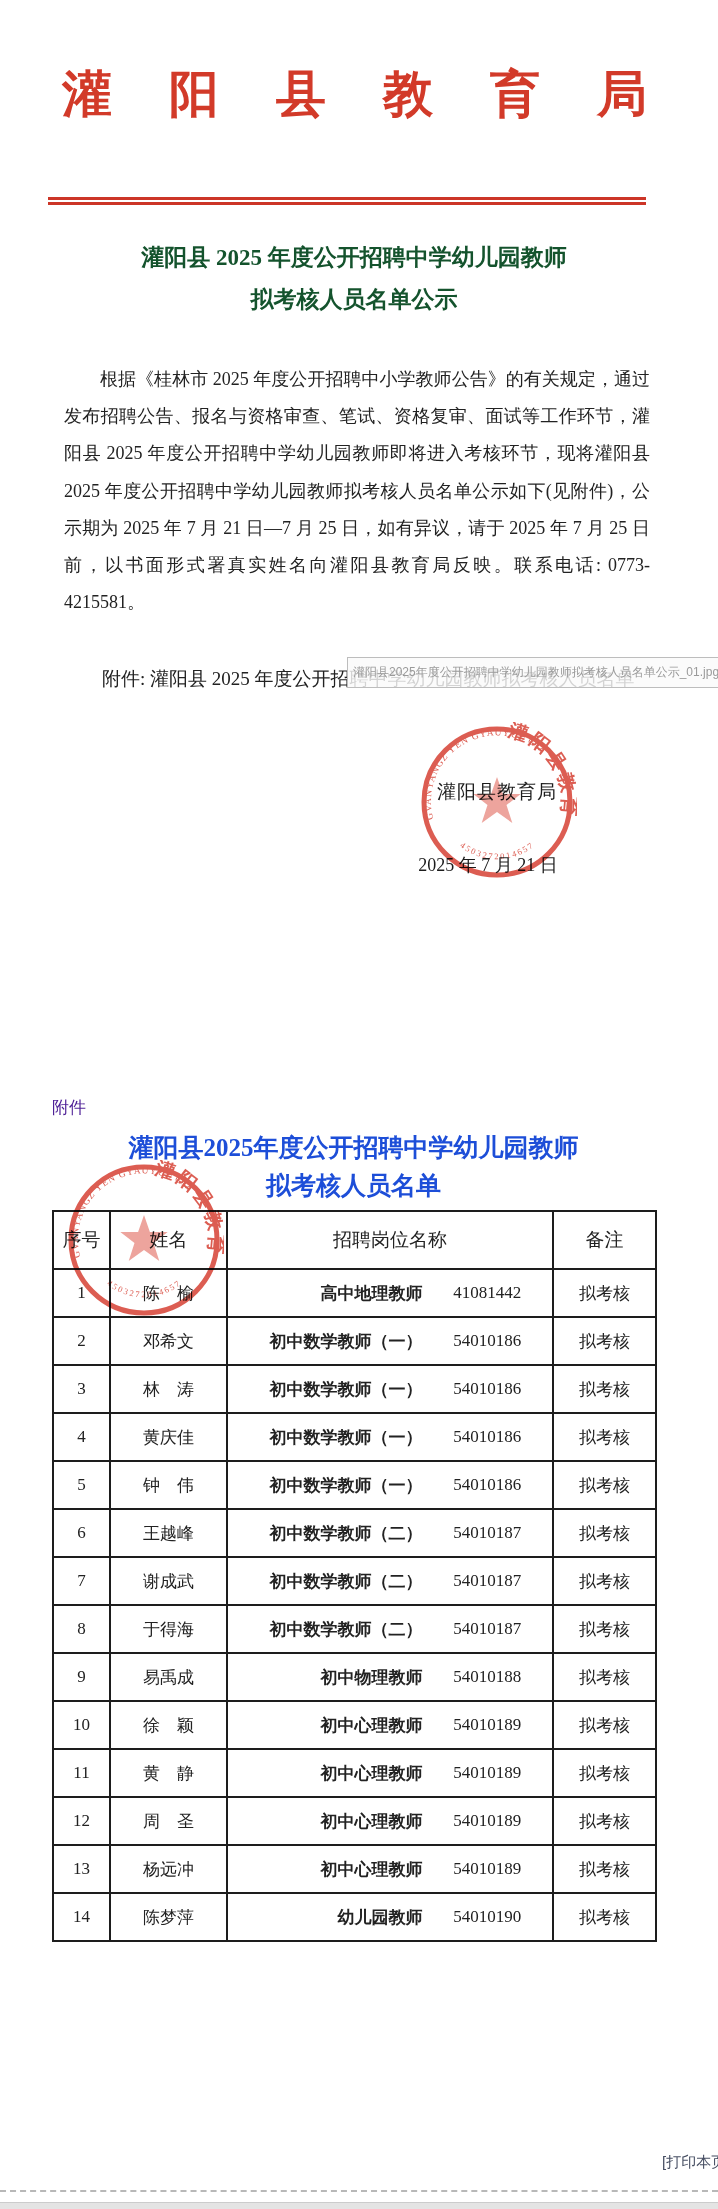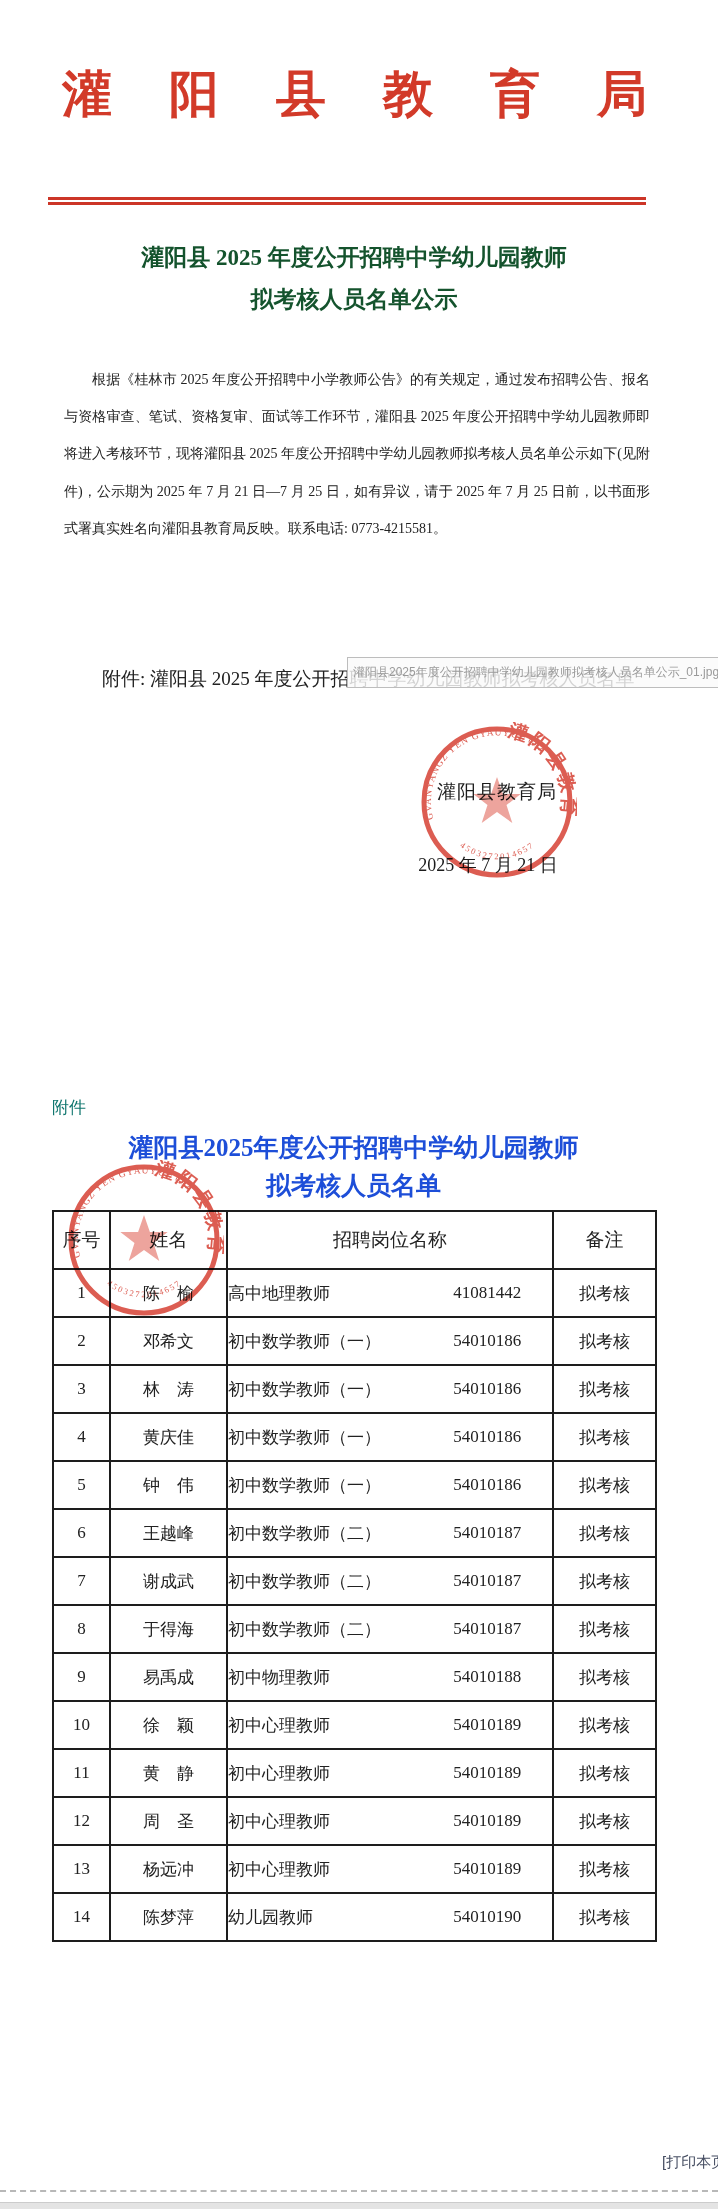--- a/index.html
+++ b/index.html
@@ -16,21 +16,21 @@
   .red-rule{
     position:absolute;left:48px;top:197px;width:598px;height:2px;
     border-top:3px solid #cc3527;border-bottom:3px solid #cc3527;
   }
   .doc-title{
     position:absolute;left:40px;top:237px;width:628px;
     text-align:center;font-weight:bold;font-size:23px;line-height:42px;color:#14532d;
   }
   .doc-body{
     position:absolute;left:64px;top:361px;width:586px;
-    font-size:14px;line-height:37.2px;text-align:justify;text-indent:2em;color:#222;
+    font-size:18px;line-height:37.2px;text-align:justify;text-indent:2em;color:#222;
   }
   .attachment-line{
     position:absolute;left:64px;top:664px;width:586px;
     font-size:19px;line-height:30px;text-indent:2em;color:#222;
   }
   .filename-tooltip{
     position:absolute;left:347px;top:657px;width:470px;height:31px;
     box-sizing:border-box;border:1px solid #bdbdbd;background:rgba(250,250,250,.82);
     color:#9a9a9a;font-family:"Liberation Sans","DejaVu Sans",sans-serif;
     font-size:12px;line-height:29px;padding:0 5px;white-space:nowrap;overflow:hidden;
@@ -40,37 +40,37 @@
     font-size:19px;color:#1c1c1c;letter-spacing:1px;
   }
   .sign-date{
     position:absolute;left:397px;top:815px;width:182px;text-align:center;
     font-size:18px;color:#1c1c1c;margin-top:38px;
   }
   .stamp{position:absolute;mix-blend-mode:multiply;opacity:.92;}
   .stamp-1{left:417px;top:722px;}
   .stamp-2{left:64px;top:1160px;}
   
-  .att-label{position:absolute;left:52px;top:1096px;font-size:17px;color:#0f766e;}
+  .att-label{position:absolute;left:52px;top:1096px;font-size:17px;color:#4c1d95;}
   .att-title{
     position:absolute;left:52px;top:1129px;width:603px;text-align:center;
     font-weight:bold;font-size:25px;line-height:38px;color:#1d4ed8;
   }
   table.roster{
     position:absolute;left:52px;top:1210px;width:603px;
     border-collapse:collapse;table-layout:fixed;
   }
   table.roster th,table.roster td{
     border:2px solid #1d1d1d;text-align:center;vertical-align:middle;
     font-weight:normal;color:#222;padding:0;
   }
   table.roster th{height:56px;font-size:19px;}
   table.roster td{height:46px;font-size:17px;}
   td.c-pos .pos-wrap{display:flex;width:100%;align-items:center;}
-  td.c-pos .pos-name{flex:0 0 60%;text-align:left;}
+  td.c-pos .pos-name{flex:0 0 60%;text-align:right;font-weight:bold;}
   td.c-pos .pos-code{flex:0 0 40%;text-align:center;font-family:"Liberation Serif",serif;}
   
   .print-link{
     position:absolute;left:662px;top:2153px;font-size:15px;
     font-family:"Liberation Sans","DejaVu Sans",sans-serif;color:#474f63;white-space:nowrap;
   }
   .dashed-sep{position:absolute;left:0;top:2190px;width:718px;border-top:2px dashed #b8b8b8;}
   .bottom-strip{position:absolute;left:0;top:2202px;width:718px;height:7px;background:#e4e4e4;border-top:1px solid #cccccc;}
   svg text{font-family:"Liberation Serif",serif;}
 </style>

